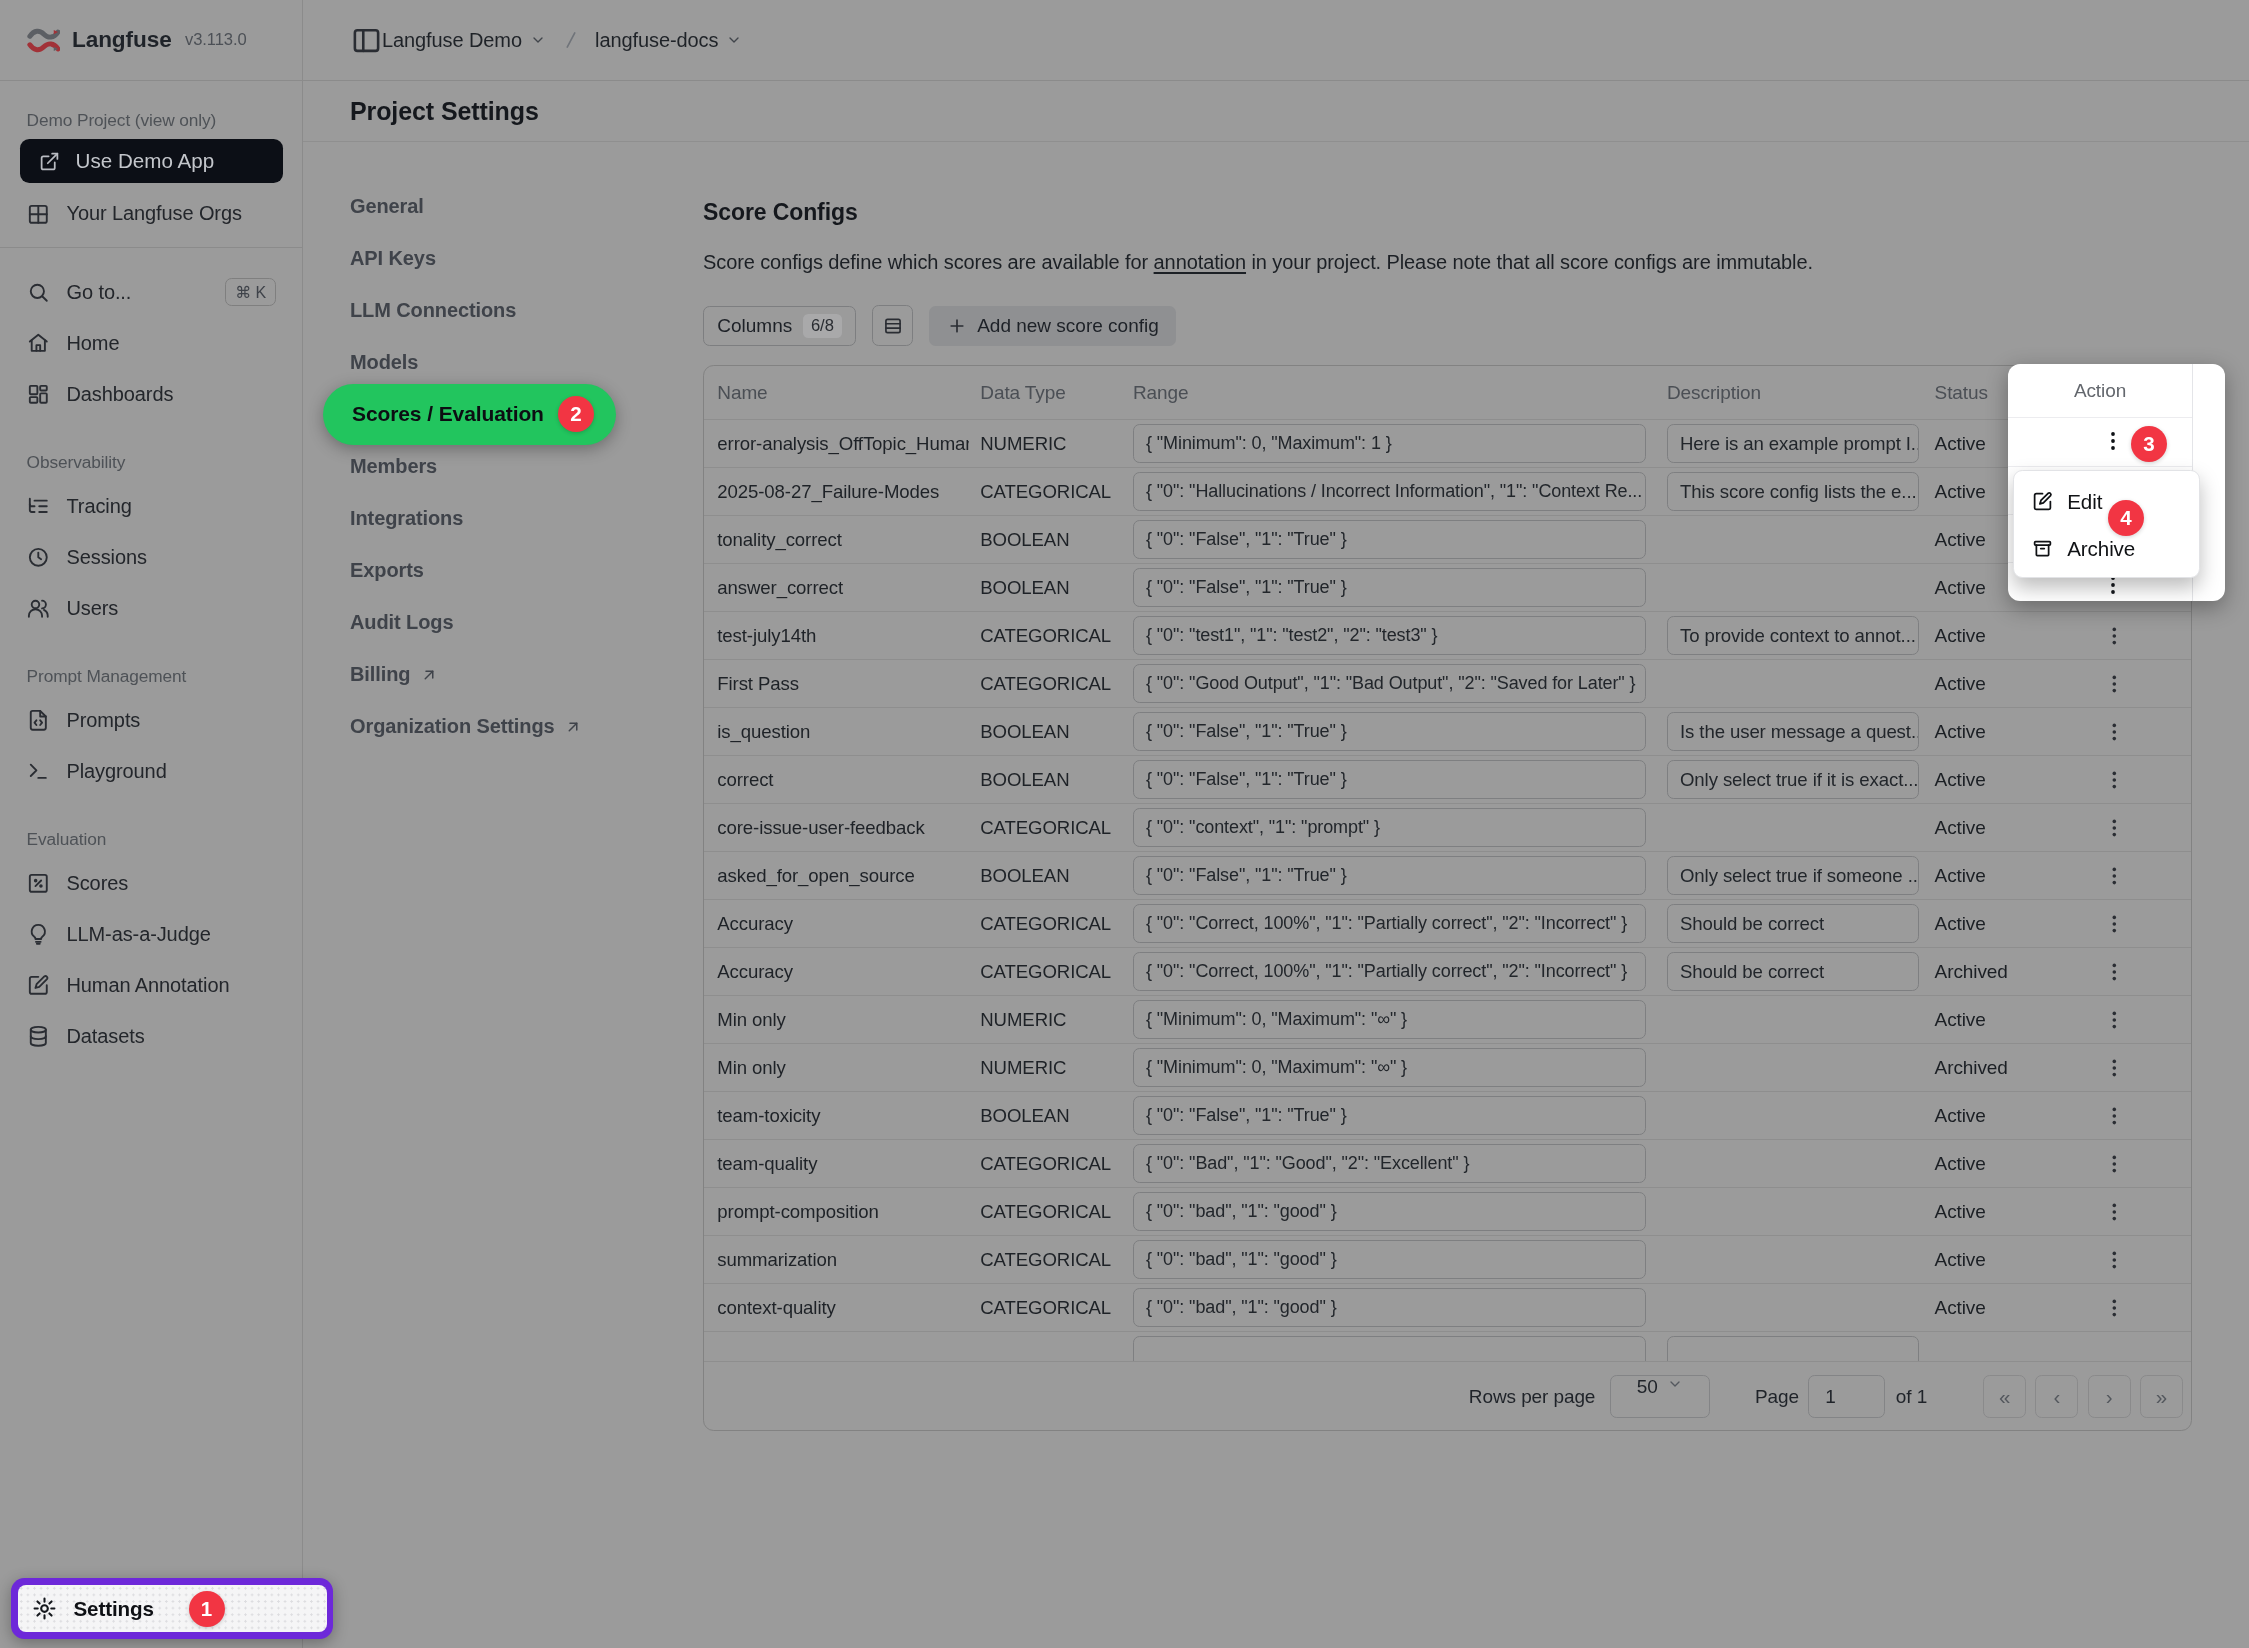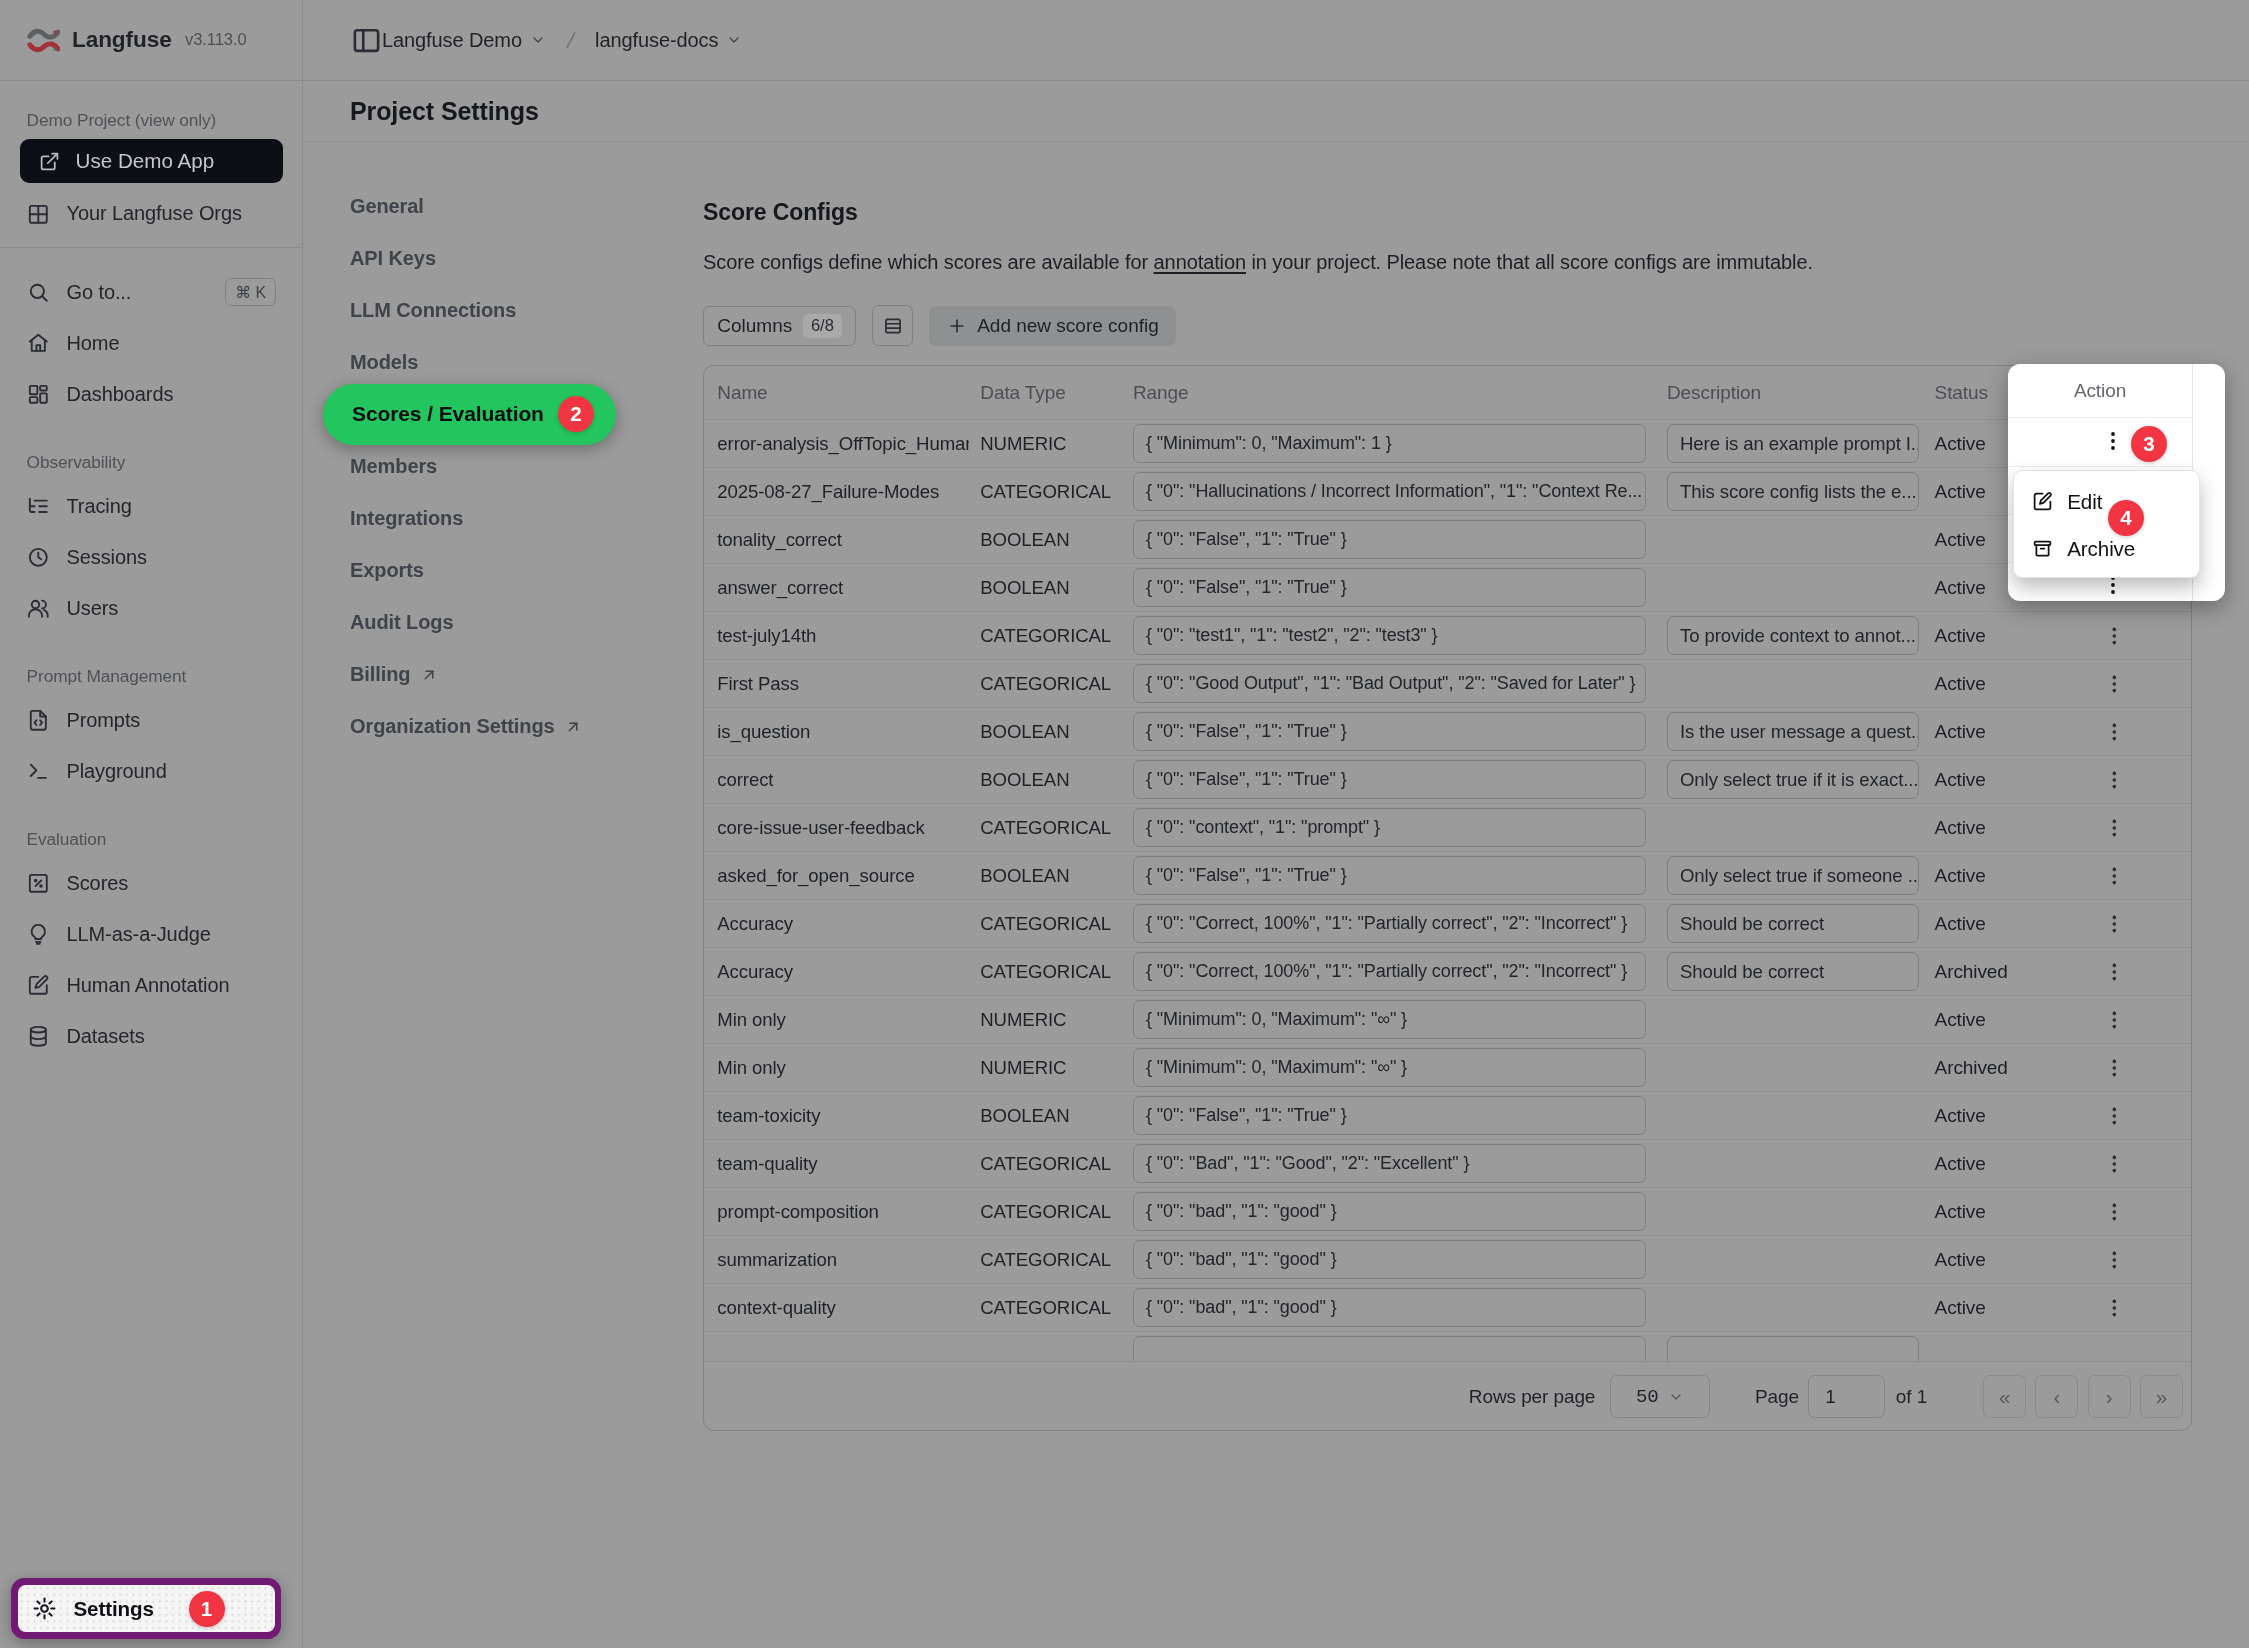--- a/index.html
+++ b/index.html
@@ -35,21 +35,21 @@
     font-family:inherit; cursor:pointer; }
   .demo-btn .icon { width:21px; height:21px; color:#b9bcc2; }
   .side-item { height:51px; display:flex; align-items:center; gap:17.3px; padding:0 6.6px; font-size:20px;
     color:#23262b; border-radius:8px; cursor:pointer; }
   .side-divider { height:0.7px; background:#8b8b8b; margin:8px -20px 0 -20px; }
   #side-top-items { margin-top:18.6px; }
   .shortcut { margin-left:auto; border:0.7px solid #7f7f7f; border-radius:6.6px; padding:3.3px 9.3px;
     font-size:16px; color:#3f434a; }
   .section-label { margin-top:32px; margin-bottom:8px; font-size:17.3px; color:#4e5257; padding-left:6.6px; }
 
-  .settings-pill { position:absolute; left:11.3px; top:1578px; width:270px; height:61px; background:#701a75;
+  .settings-pill { position:absolute; left:11.3px; top:1578px; width:322px; height:61px; background:#6d28d9;
     border-radius:13.3px; box-shadow:0 4px 14.6px rgba(0,0,0,.30); padding:6.6px; cursor:pointer; }
   .settings-pill-inner { width:100%; height:100%; border-radius:8px; background-color:#f5f5f6;
     background-image:radial-gradient(#dddde0 1.3px, transparent 1.3px); background-size:6.6px 6.6px;
     display:flex; align-items:center; gap:16px; padding-left:14.6px; }
   .settings-pill .icon { color:#15181d; width:25px; height:25px; }
   .settings-label { font-size:20.6px; font-weight:700; color:#0f1115; }
   .settings-pill .step-badge { margin-left:18.6px; }
 
   
   .topbar { position:absolute; left:303px; top:0; right:0; height:81px; border-bottom:0.7px solid #8b8b8b;
@@ -108,21 +108,21 @@
     padding:0 12px; margin-right:6.6px; overflow:hidden; white-space:nowrap; font-size:18px; color:#22262b; }
   .desc-box { margin-right:1.3px; font-size:18.6px; }
   .kebab { background:none; border:none; width:40px; height:40px; display:flex; align-items:center;
     justify-content:center; color:#1d2126; cursor:pointer; padding:0; }
   .kebab svg { width:24px; height:24px; }
 
   
   .pagination { height:70px; border-top:0.7px solid #8e8e8e; display:flex; align-items:center;
     justify-content:flex-end; padding-right:8px; font-size:19px; color:#1f2329; }
   .pg-select { margin-left:14.6px; width:100px; height:43px; border:0.7px solid #838486; border-radius:6.6px;
-    display:flex; align-items:center; justify-content:center; gap:9.3px; cursor:pointer;font-family:Liberation Mono, monospace; }
+    display:flex; justify-content:center; gap:9.3px; cursor:pointer; }
   .pg-select .icon { width:16px; height:16px; color:#54585e; }
   .pg-page-label { margin-left:45px; }
   .pg-input { margin-left:9.3px; width:77px; height:43px; border:0.7px solid #838486; border-radius:6.6px;
     display:flex; align-items:center; padding-left:16px; }
   .pg-of { margin-left:10.6px; }
   .pg-btns { margin-left:56px; display:flex; gap:9.3px; }
   .pg-btn { width:43px; height:43px; border:0.7px solid #8a8a8b; border-radius:6.6px; background:transparent;
     color:#53575d; font-size:20.6px; display:flex; align-items:center; justify-content:center;
     font-family:inherit; cursor:pointer; }
 

